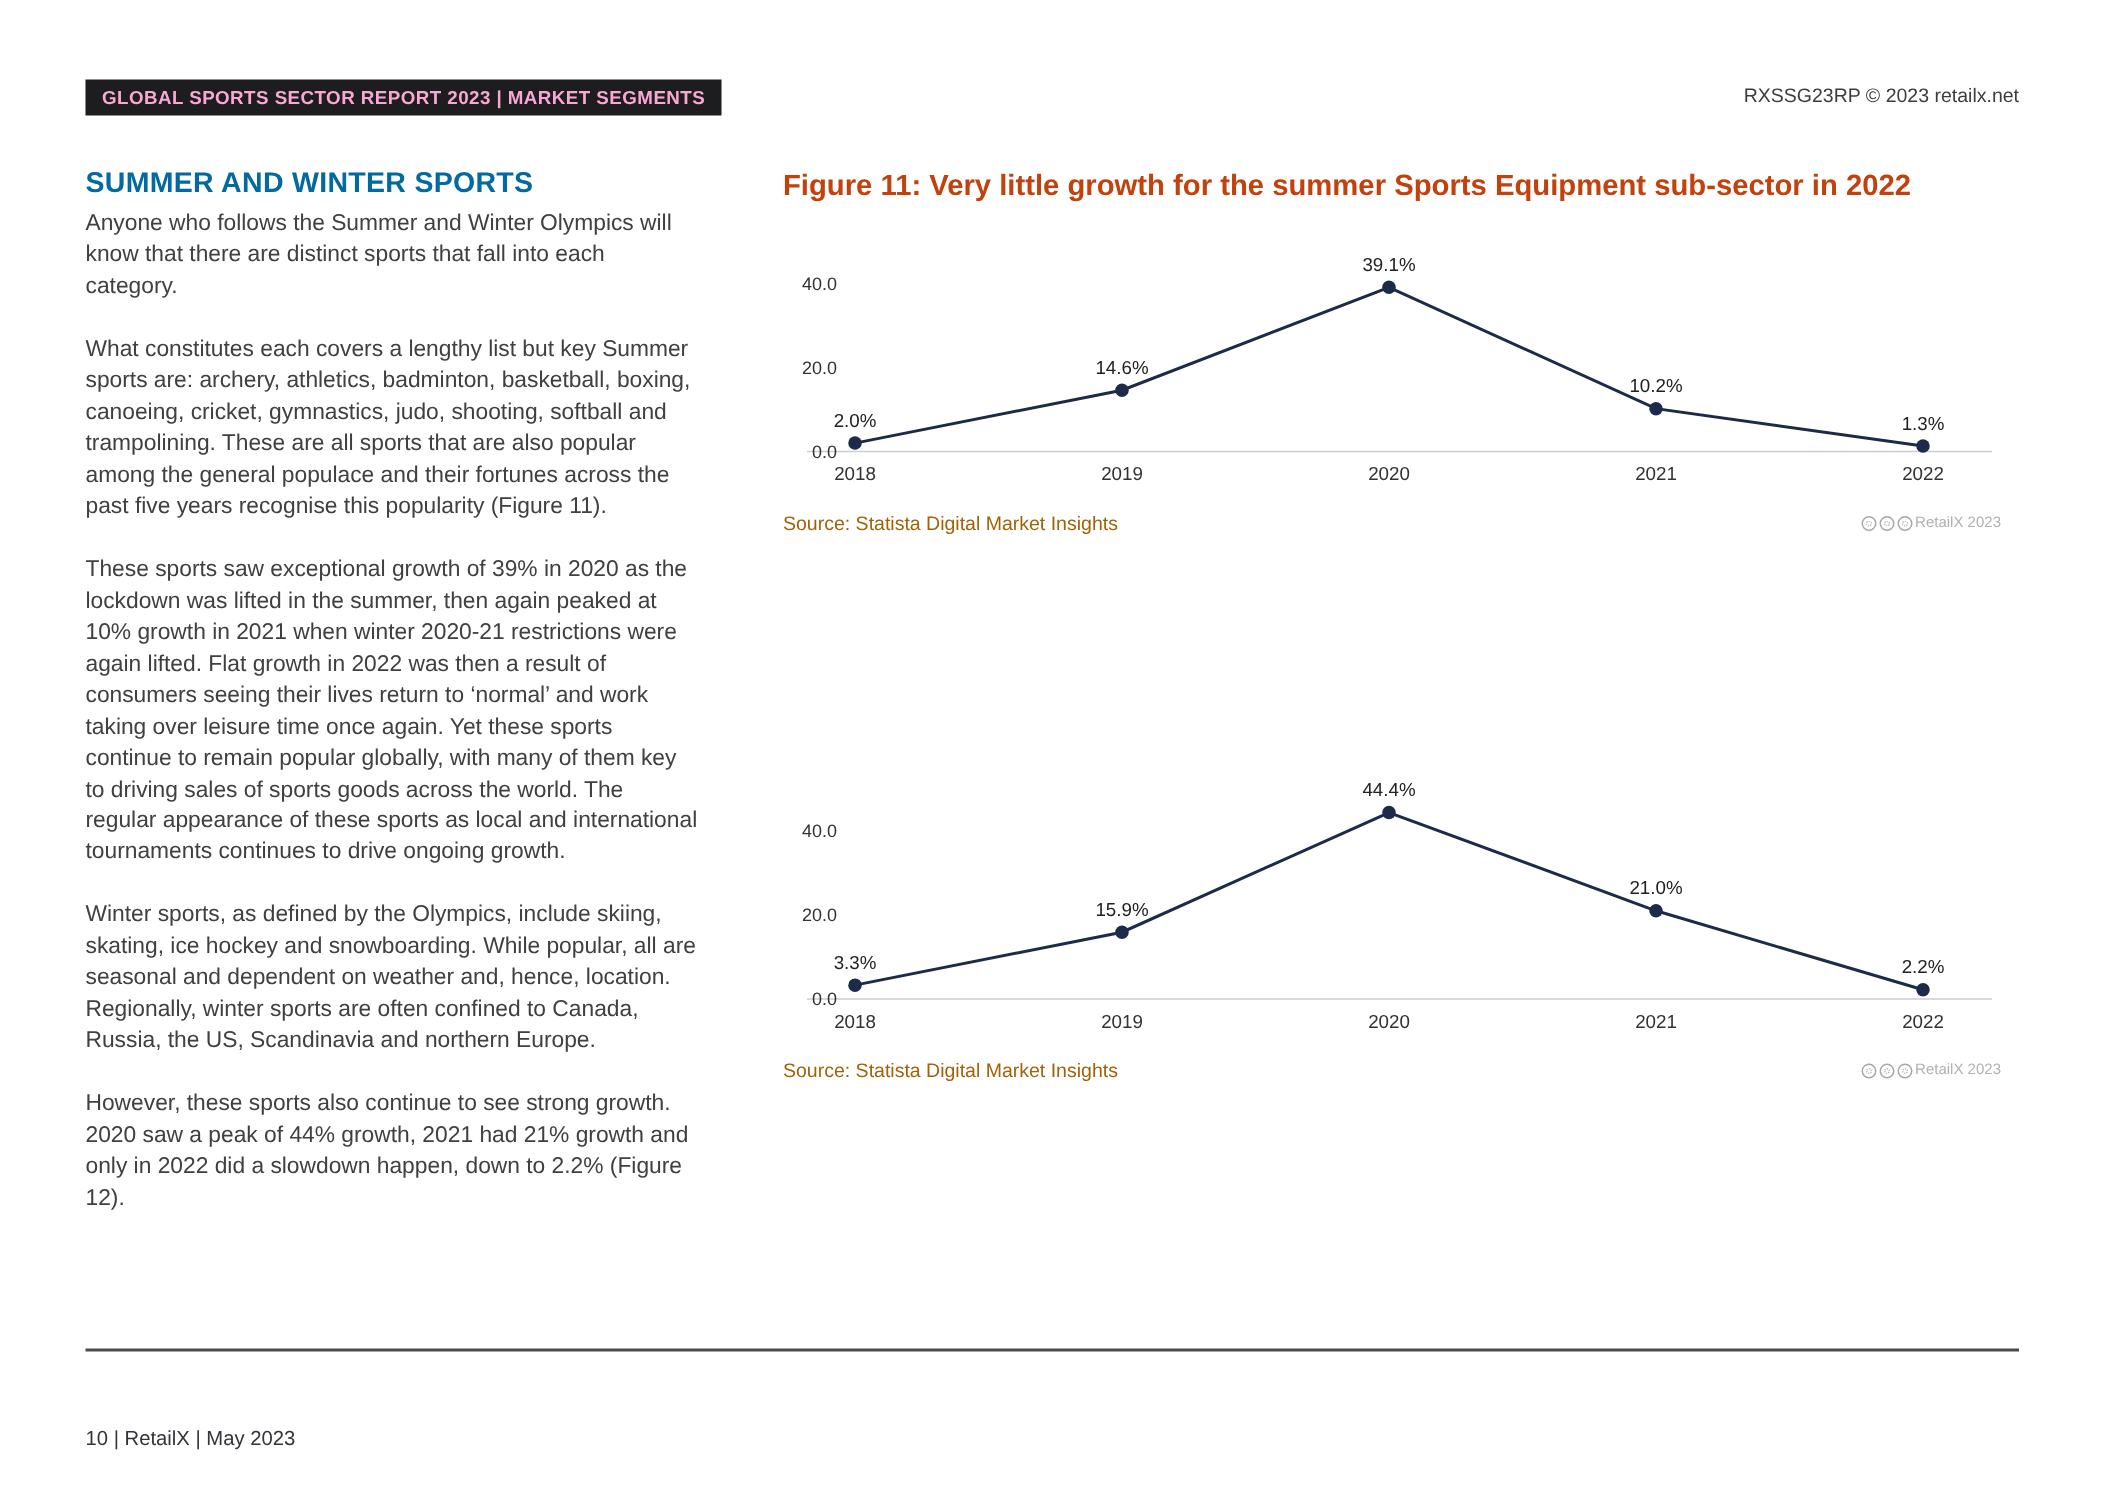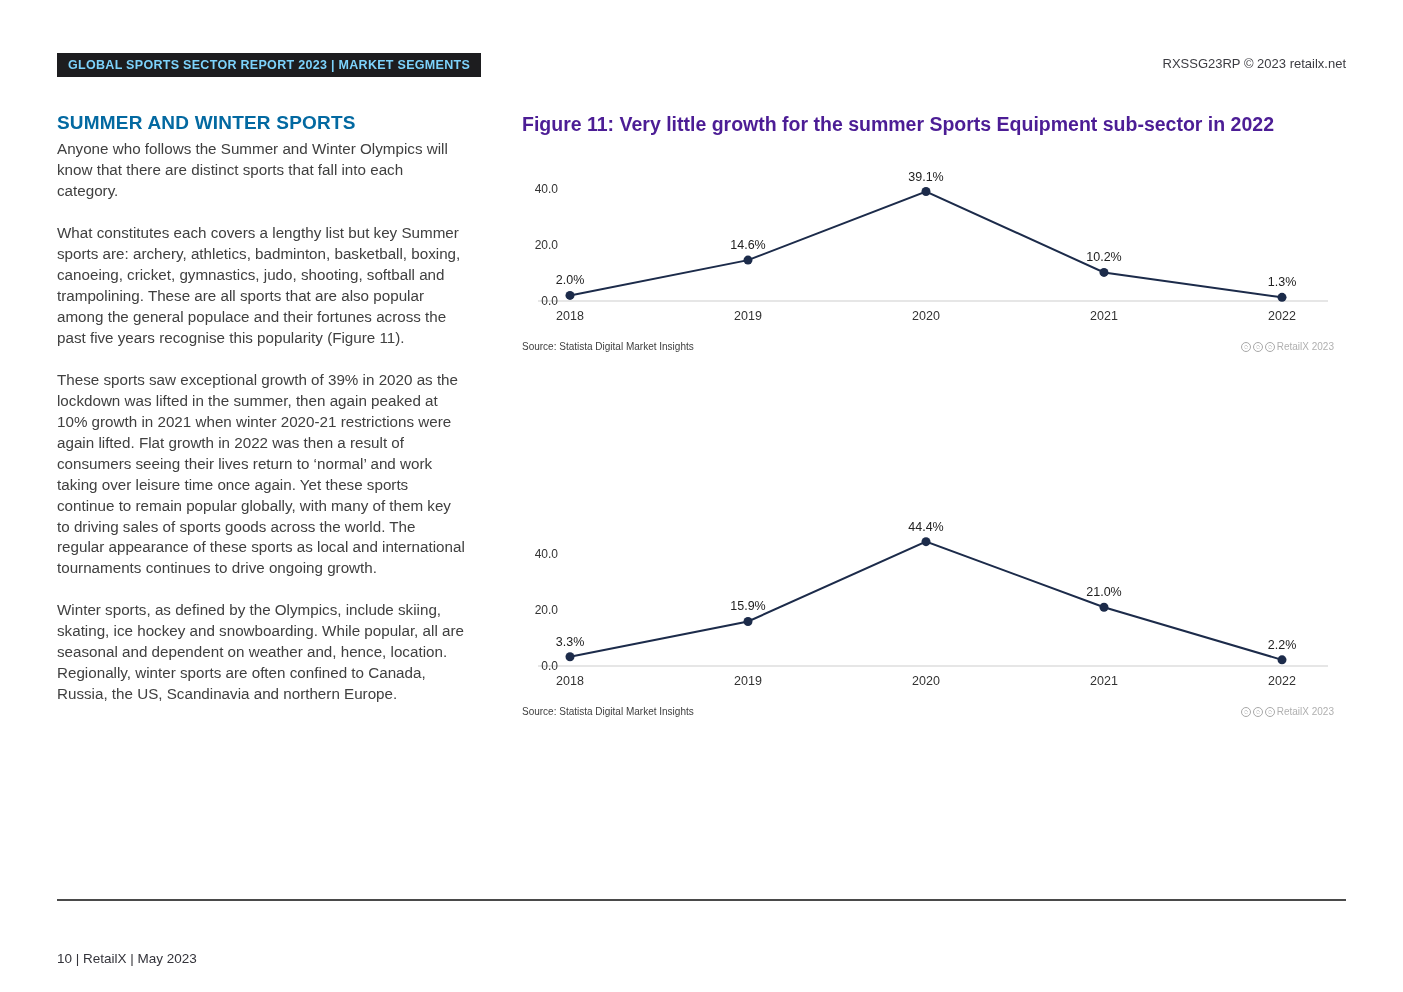--- a/index.html
+++ b/index.html
@@ -1,38 +1,38 @@
 <!DOCTYPE html>
 <html><head>
 <meta charset="utf-8">
 <style>
   html,body{margin:0;padding:0;background:#ffffff;}
   body{font-family:"Liberation Sans","DejaVu Sans",sans-serif;color:#3d3d46;}
   .page{position:relative;width:1403px;height:992px;background:#ffffff;overflow:hidden;}
 
   
-  .banner{position:absolute;left:57px;top:53px;background:#1d1d1f;color:#7dd3fc;
+  .banner{position:absolute;left:57px;top:53px;background:#1d1d1f;color:#f9a8d4;
           font-size:12.5px;font-weight:bold;letter-spacing:.3px;padding:5px 11px;}
   .doc-ref{position:absolute;top:56px;right:57px;font-size:13px;color:#3c3c42;}
 
   
   .left-col{position:absolute;left:57px;top:112px;width:408px;}
   .left-col h2{margin:0 0 5px 0;font-size:19px;font-weight:bold;color:#0369a1;letter-spacing:.2px;}
   .left-col p{margin:0 0 21px 0;font-size:15.2px;line-height:1.38;color:#404040;}
 
   
   .figure{position:absolute;left:498px;width:862px;}
   .fig-1{top:110px;}
   .fig-2{top:518px;}
   .fig-title{margin:0 0 14px 24px;width:810px;font-size:19.5px;font-weight:bold;
-             color:#4c1d95;line-height:1.5;}
+             color:#c2410c;line-height:1.5;}
   .chart-svg{display:block;}
   .source-row{display:flex;justify-content:space-between;align-items:center;
               margin:14px 4px 0 24px;width:812px;}
-  .source-text{font-size:10px;color:#404040;}
+  .source-text{font-size:13px;color:#a16207;}
   .credit{display:flex;align-items:center;gap:2px;font-size:10px;color:#b0b0b0;text-align:center;}
   .cc-circle{display:inline-block;width:10px;height:10px;border:1px solid #a8a8a8;
              border-radius:50%;box-sizing:border-box;position:relative;}
   .cc-circle::after{content:"";position:absolute;left:2px;top:2px;right:2px;bottom:2px;
              border-radius:50%;border:1px dotted #b8b8b8;}
 
   
   .footer-rule{position:absolute;left:57px;top:899px;width:1289px;border-top:2px solid #4a4a4a;}
   .footer-text{position:absolute;left:57px;top:923px;font-size:13.5px;color:#33333a;margin-top:28px;}
 </style>
@@ -43,20 +43,21 @@
 
   <div class="banner">GLOBAL SPORTS SECTOR REPORT 2023 | MARKET SEGMENTS</div>
   <div class="doc-ref">RXSSG23RP © 2023 retailx.net</div>
 
   <div class="left-col">
     <h2>SUMMER AND WINTER SPORTS</h2>
     <p>Anyone who follows the Summer and Winter Olympics will know that there are distinct sports that fall into each category.</p>
     <p>What constitutes each covers a lengthy list but key Summer sports are: archery, athletics, badminton, basketball, boxing, canoeing, cricket, gymnastics, judo, shooting, softball and trampolining. These are all sports that are also popular among the general populace and their fortunes across the past five years recognise this popularity (Figure 11).</p>
     <p>These sports saw exceptional growth of 39% in 2020 as the lockdown was lifted in the summer, then again peaked at 10% growth in 2021 when winter 2020-21 restrictions were again lifted. Flat growth in 2022 was then a result of consumers seeing their lives return to ‘normal’ and work taking over leisure time once again. Yet these sports continue to remain popular globally, with many of them key to driving sales of sports goods across the world. The regular appearance of these sports as local and international tournaments continues to drive ongoing growth.</p>
     <p>Winter sports, as defined by the Olympics, include skiing, skating, ice hockey and snowboarding. While popular, all are seasonal and dependent on weather and, hence, location. Regionally, winter sports are often confined to Canada, Russia, the US, Scandinavia and northern Europe.</p>
+    <p>However, these sports also continue to see strong growth. 2020 saw a peak of 44% growth, 2021 had 21% growth and only in 2022 did a slowdown happen, down to 2.2% (Figure 12).</p>
   </div>
 
   <div class="figure fig-1">
     <div class="fig-title">Figure 11: Very little growth for the summer Sports Equipment sub-sector in 2022</div>
     <svg class="chart-svg" width="840" height="174" viewBox="0 0 840 174">
         <line x1="40" y1="148" x2="830" y2="148" stroke="#cdcdcd" stroke-width="1"></line>
         <text x="60" y="152" text-anchor="end" font-size="12" fill="#333333" font-family="&quot;Liberation Sans&quot;,&quot;DejaVu Sans&quot;,sans-serif">0.0</text>
         <text x="60" y="96" text-anchor="end" font-size="12" fill="#333333" font-family="&quot;Liberation Sans&quot;,&quot;DejaVu Sans&quot;,sans-serif">20.0</text>
         <text x="60" y="40" text-anchor="end" font-size="12" fill="#333333" font-family="&quot;Liberation Sans&quot;,&quot;DejaVu Sans&quot;,sans-serif">40.0</text>
         <polyline points="72,142.4 250,107.12 428,38.519999999999996 606,119.44 784,144.36" fill="none" stroke="#1c2b4a" stroke-width="2"></polyline>

